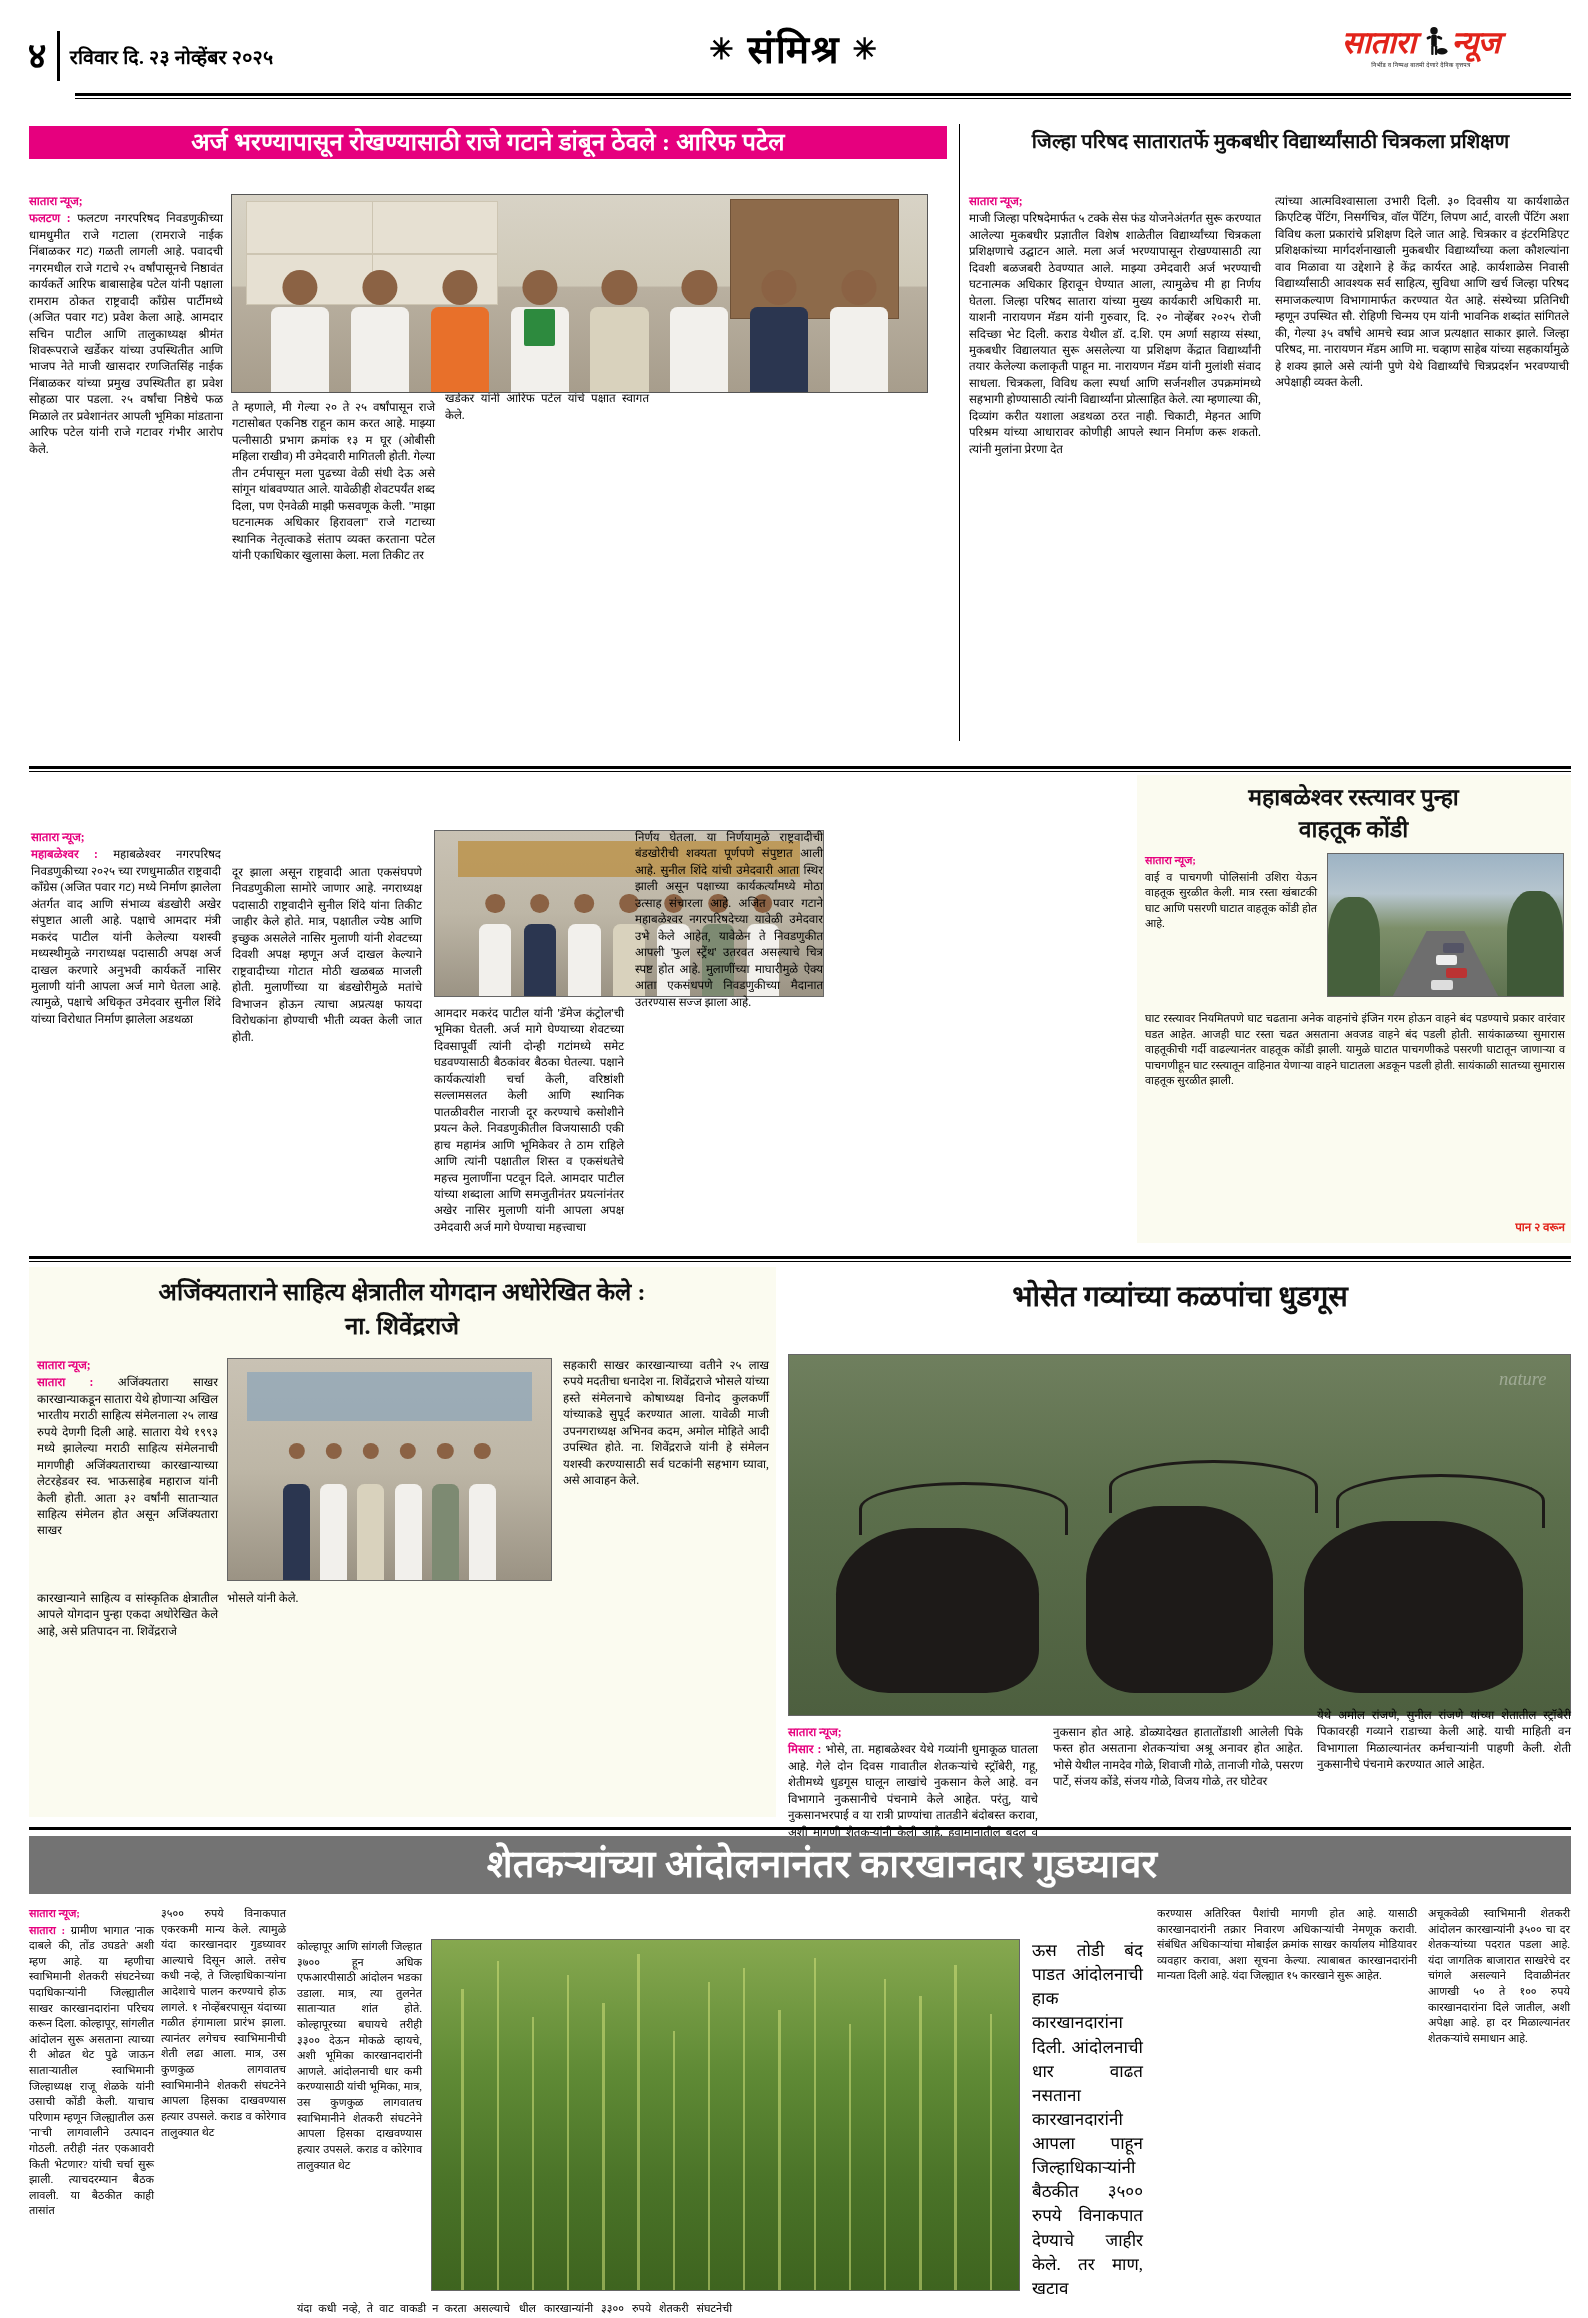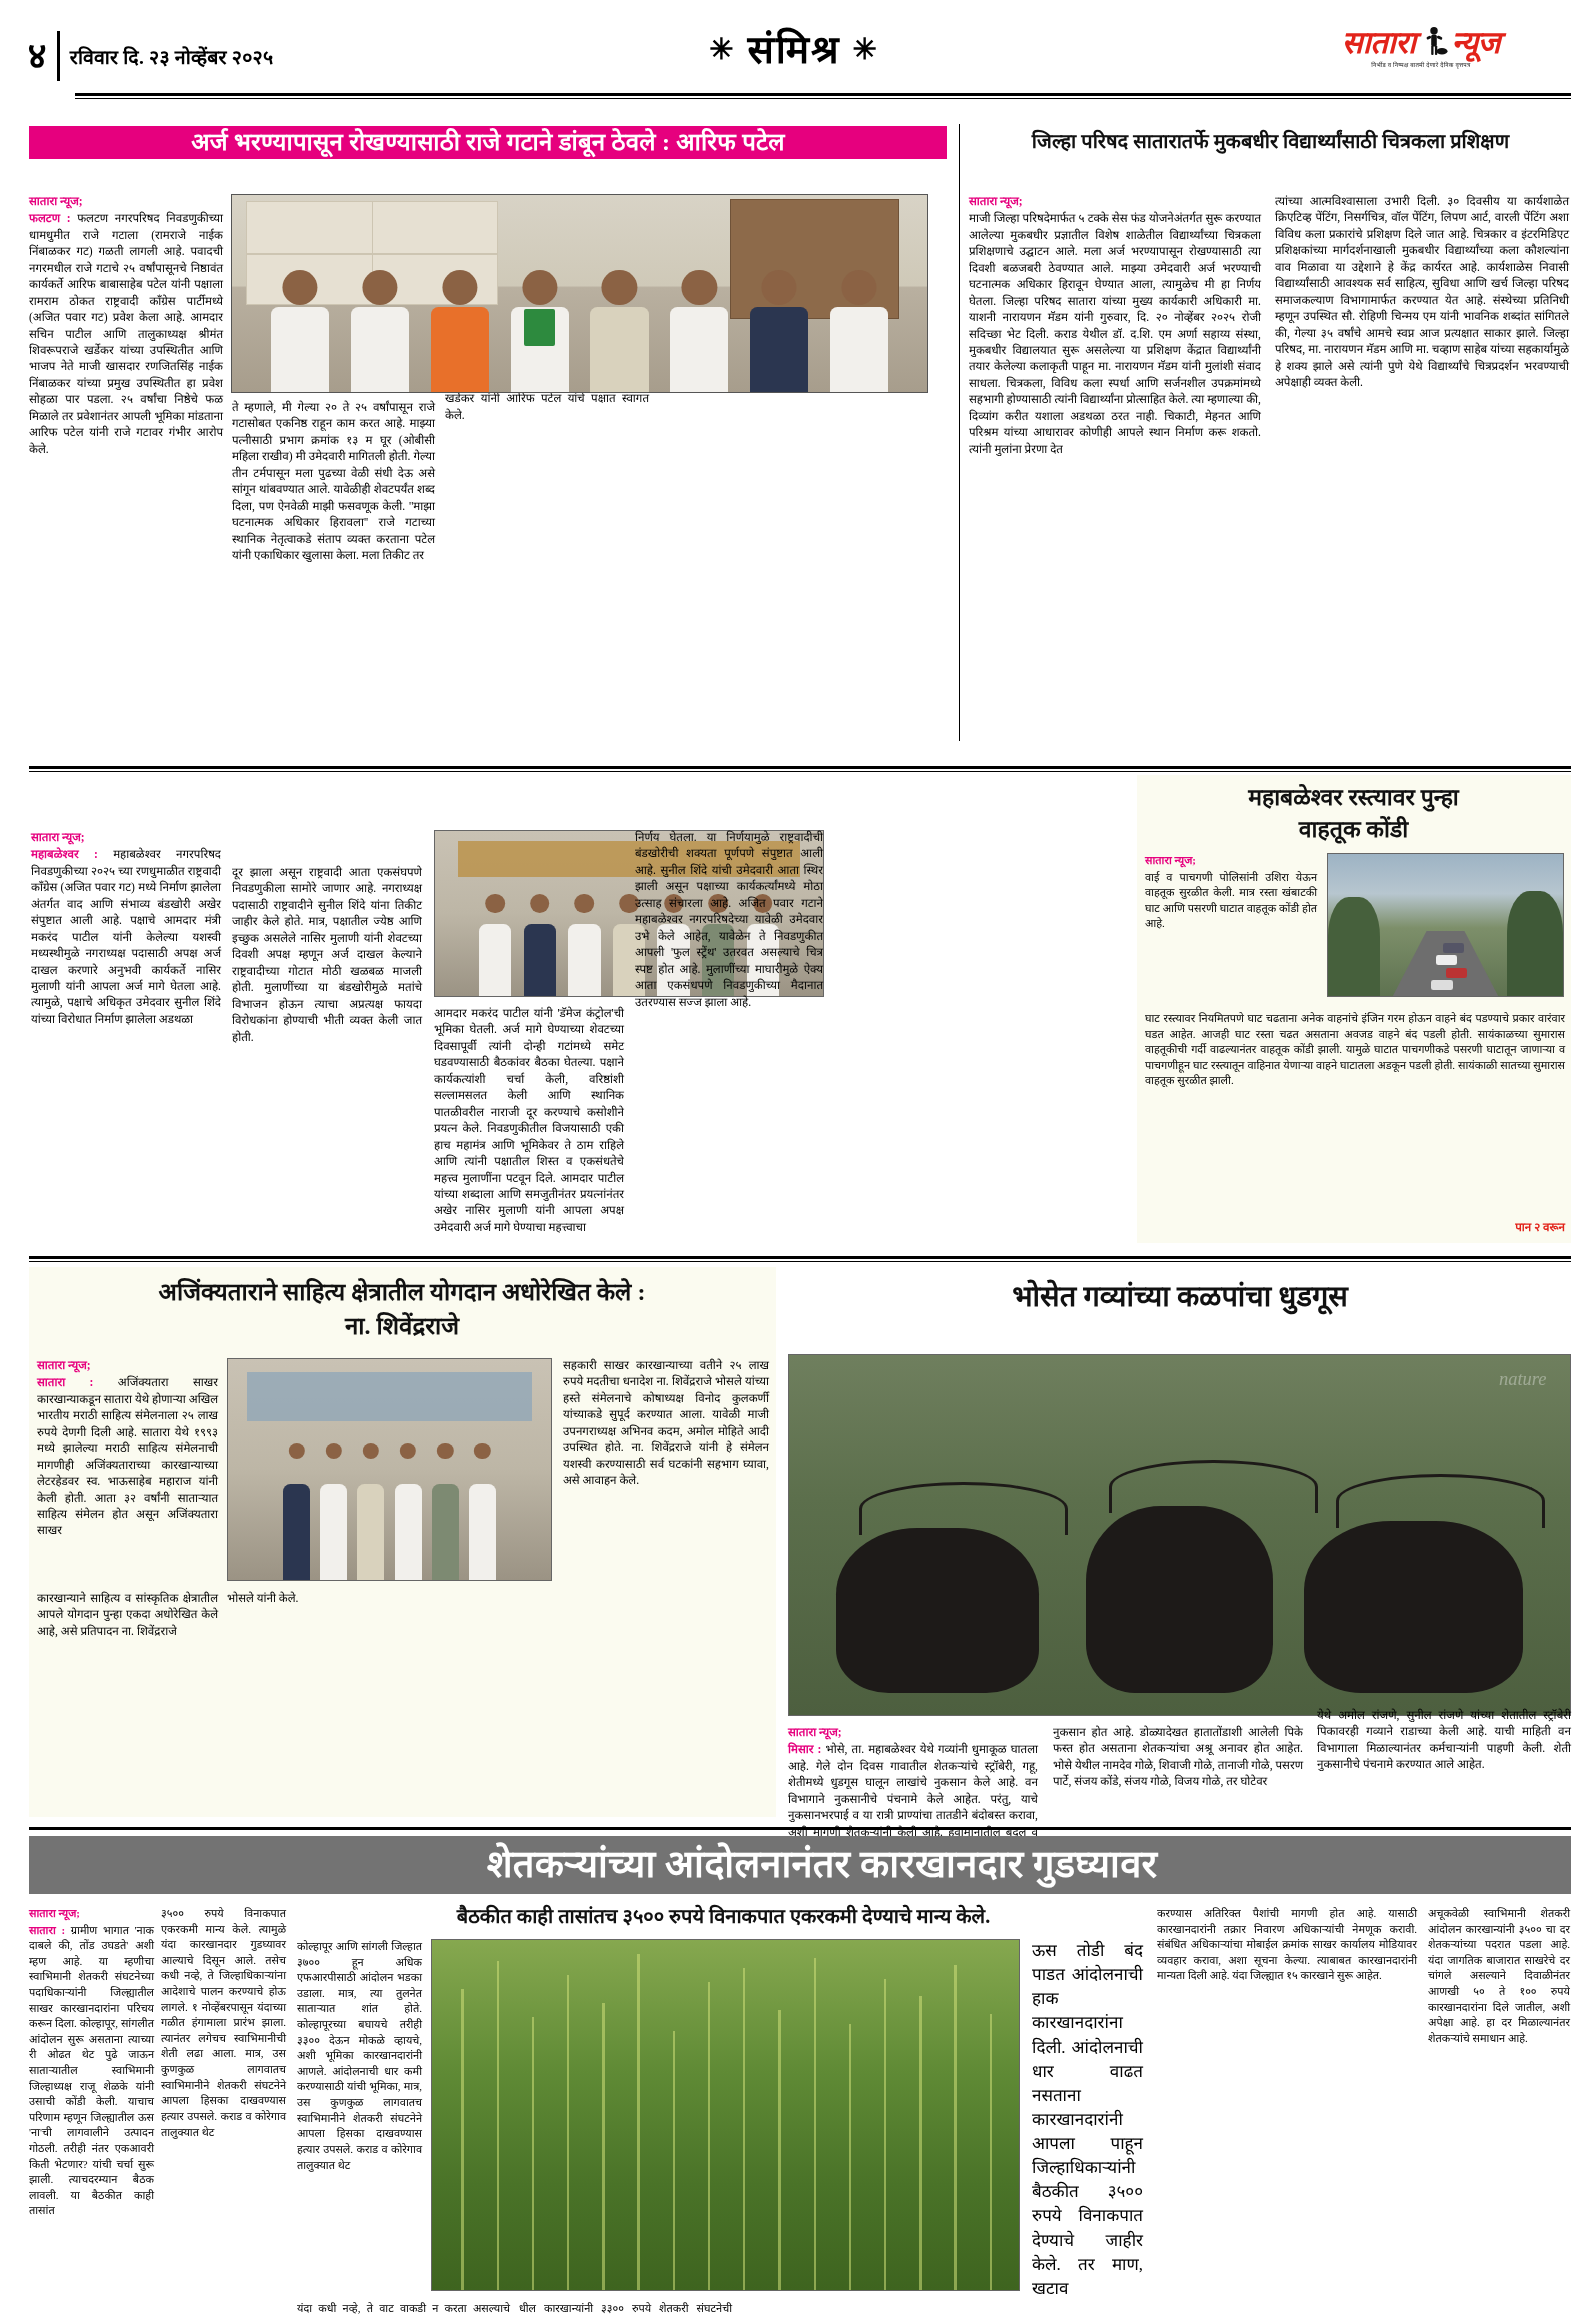--- a/index.html
+++ b/index.html
@@ -361,21 +361,20 @@
   <div class="col" style="left:29px;top:1906px;width:125px;font-size:11px;line-height:1.42;">
     <p><span class="byline">सातारा न्यूज;</span></p>
     <p><span class="dateline">सातारा :</span>
        <span>ग्रामीण भागात 'नाक दाबले की, तोंड उघडते' अशी म्हण आहे. या म्हणीचा स्वाभिमानी शेतकरी संघटनेच्या पदाधिकाऱ्यांनी जिल्ह्यातील साखर कारखानदारांना परिचय करून दिला. कोल्हापूर, सांगलीत आंदोलन सुरू असताना त्याच्या री ओढत थेट पुढे जाऊन साताऱ्यातील स्वाभिमानी जिल्हाध्यक्ष राजू शेळके यांनी उसाची कोंडी केली. याचाच परिणाम म्हणून जिल्ह्यातील ऊस 'ना'ची लागवालीने उत्पादन गोठली. तरीही नंतर एकआवरी किती भेटणार? यांची चर्चा सुरू झाली. त्याचदरम्यान बैठक लावली. या बैठकीत काही तासांत</span></p>
   </div>
 
   <div class="col" style="left:161px;top:1906px;width:125px;font-size:11px;line-height:1.42;">
     <p><span>३५०० रुपये विनाकपात एकरकमी मान्य केले. त्यामुळे यंदा कारखानदार गुडघ्यावर आल्याचे दिसून आले. तसेच कधी नव्हे, ते जिल्हाधिकाऱ्यांना आदेशाचे पालन करण्याचे होऊ लागले. १ नोव्हेंबरपासून यंदाच्या गळीत हंगामाला प्रारंभ झाला. त्यानंतर लगेचच स्वाभिमानीची शेती लढा आला. मात्र, उस कुणकुळ लागवातच स्वाभिमानीने शेतकरी संघटनेने आपला हिसका दाखवण्यास हत्यार उपसले. कराड व कोरेगाव तालुक्यात थेट</span></p>
   </div>
 
-  <div class="hl-black" style="position:absolute;left:297px;top:1905px;width:853px;font-size:20px;text-align:center;">बैठकीत काही तासांतच ३५०० रुपये विनाकपात एकरकमी देण्याचे मान्य केले.</div>
 
   <div class="col" style="left:297px;top:1939px;width:125px;font-size:11px;line-height:1.42;">
     <p><span>कोल्हापूर आणि सांगली जिल्हात ३७०० हून अधिक एफआरपीसाठी आंदोलन भडका उडाला. मात्र, त्या तुलनेत साताऱ्यात शांत होते. कोल्हापूरच्या बघायचे तरीही ३३०० देऊन मोकळे व्हायचे, अशी भूमिका कारखानदारांनी आणले. आंदोलनाची धार कमी करण्यासाठी यांची भूमिका, मात्र, उस कुणकुळ लागवातच स्वाभिमानीने शेतकरी संघटनेने आपला हिसका दाखवण्यास हत्यार उपसले. कराड व कोरेगाव तालुक्यात थेट</span></p>
   </div>
 
   <div class="photo" style="left:431px;top:1939px;width:589px;height:352px;border:0.9px solid #666;">
     <div class="ph-inner field">
       <div class="stalk" style="left:5%;height:86%;"></div>
         <div class="stalk" style="left:11%;height:94%;"></div>
       <div class="stalk" style="left:17%;height:78%;"></div>

